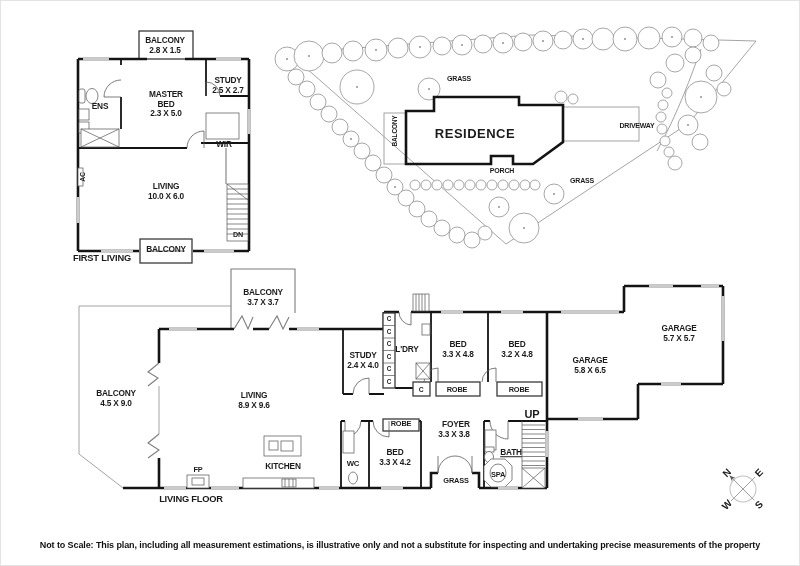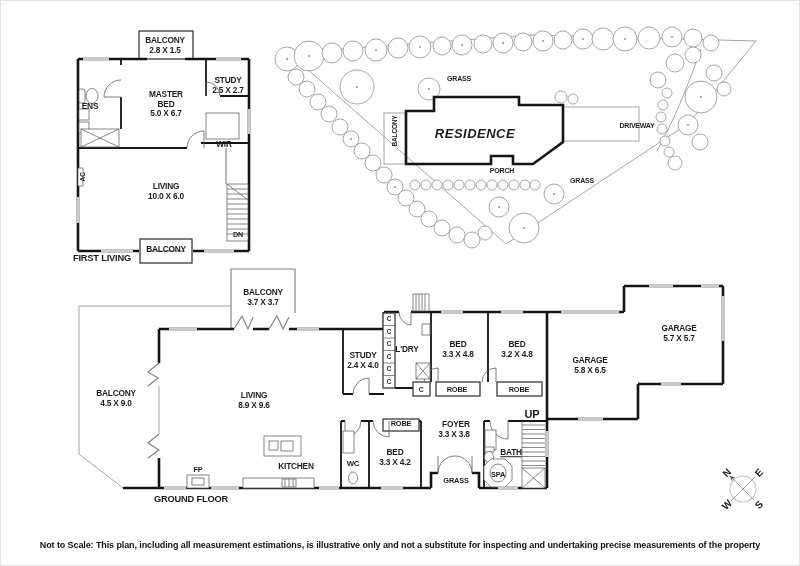--- a/index.html
+++ b/index.html
@@ -245,35 +245,35 @@
   <g transform="translate(742,488) rotate(-45)">
     <circle r="13" fill="none" stroke="#c0c0c0" stroke-width="1"></circle>
     <path d="M0,-19 V16 M-17,0 H17" stroke="#9a9a9a" stroke-width="0.9" fill="none"></path>
     <path d="M0,-19 L-2.5,-13 L0,-15 L2.5,-13 Z" fill="#555"></path>
   </g>
 </svg>
 
 <div id="labels">
       <div class="lbl" style="left: 164px; top: 45px; transform: translate(-50%, -50%);">BALCONY
 2.8 X 1.5</div>
-      <div class="lbl" style="left: 89px; top: 106px; transform: translate(-50%, -50%);">ENS</div>
+      <div class="lbl" style="left: 99px; top: 106px; transform: translate(-50%, -50%);">ENS</div>
       <div class="lbl" style="left: 165px; top: 103px; transform: translate(-50%, -50%);">MASTER
 BED
-5.0 X 6.7</div>
+2.3 X 5.0</div>
       <div class="lbl" style="left: 227px; top: 85px; transform: translate(-50%, -50%);">STUDY
 2.5 X 2.7</div>
       <div class="lbl" style="left: 223px; top: 144px; transform: translate(-50%, -50%);">WIR</div>
       <div class="lbl" style="left: 82px; top: 176px; font-size: 7px; transform: translate(-50%, -50%) rotate(-90deg);">AC</div>
       <div class="lbl" style="left: 165px; top: 191px; transform: translate(-50%, -50%);">LIVING
 10.0 X 6.0</div>
       <div class="lbl" style="left: 237px; top: 234px; font-size: 7.2px; transform: translate(-50%, -50%);">DN</div>
       <div class="lbl" style="left: 165px; top: 249px; transform: translate(-50%, -50%);">BALCONY</div>
       <div class="lbl" style="left: 101px; top: 257px; font-size: 9.3px; transform: translate(-50%, -50%);">FIRST LIVING</div>
       <div class="lbl" style="left: 458px; top: 78px; font-size: 7px; transform: translate(-50%, -50%);">GRASS</div>
-      <div class="lbl" style="left: 474px; top: 133px; font-size: 13px; letter-spacing: 0.5px; transform: translate(-50%, -50%); font-style: italic;">RESIDENCE</div>
+      <div class="lbl" style="left: 474px; top: 133px; font-size: 13px; letter-spacing: 0.5px; transform: translate(-50%, -50%);">RESIDENCE</div>
       <div class="lbl" style="left: 394px; top: 130px; font-size: 6.5px; transform: translate(-50%, -50%) rotate(-90deg);">BALCONY</div>
       <div class="lbl" style="left: 501px; top: 170px; font-size: 7px; transform: translate(-50%, -50%);">PORCH</div>
       <div class="lbl" style="left: 581px; top: 180px; font-size: 7px; transform: translate(-50%, -50%);">GRASS</div>
       <div class="lbl" style="left: 636px; top: 125px; font-size: 7px; transform: translate(-50%, -50%);">DRIVEWAY</div>
       <div class="lbl" style="left: 262px; top: 297px; transform: translate(-50%, -50%);">BALCONY
 3.7 X 3.7</div>
       <div class="lbl" style="left: 115px; top: 398px; transform: translate(-50%, -50%);">BALCONY
 4.5 X 9.0</div>
       <div class="lbl" style="left: 253px; top: 400px; transform: translate(-50%, -50%);">LIVING
 8.9 X 9.6</div>
@@ -300,23 +300,23 @@
       <div class="lbl" style="left: 453px; top: 429px; transform: translate(-50%, -50%); text-align: right;">FOYER
 3.3 X 3.8</div>
       <div class="lbl" style="left: 531px; top: 413px; font-size: 11px; transform: translate(-50%, -50%);">UP</div>
       <div class="lbl" style="left: 400px; top: 423px; font-size: 7.4px; transform: translate(-50%, -50%);">ROBE</div>
       <div class="lbl" style="left: 394px; top: 457px; transform: translate(-50%, -50%);">BED
 3.3 X 4.2</div>
       <div class="lbl" style="left: 352px; top: 463px; font-size: 7.8px; transform: translate(-50%, -50%);">WC</div>
       <div class="lbl" style="left: 510px; top: 452px; transform: translate(-50%, -50%); text-decoration: underline;">BATH</div>
       <div class="lbl" style="left: 497px; top: 474px; font-size: 7.4px; transform: translate(-50%, -50%);">SPA</div>
       <div class="lbl" style="left: 455px; top: 480px; font-size: 7.4px; transform: translate(-50%, -50%);">GRASS</div>
-      <div class="lbl" style="left: 295px; top: 466px; transform: translate(-50%, -50%);">KITCHEN</div>
+      <div class="lbl" style="left: 282px; top: 466px; transform: translate(-50%, -50%);">KITCHEN</div>
       <div class="lbl" style="left: 197px; top: 469px; font-size: 7.4px; transform: translate(-50%, -50%);">FP</div>
-      <div class="lbl" style="left: 190px; top: 498px; font-size: 9.3px; transform: translate(-50%, -50%);">GROUND FLOOR</div>
+      <div class="lbl" style="left: 190px; top: 498px; font-size: 9.3px; transform: translate(-50%, -50%);">LIVING FLOOR</div>
       <div class="lbl" style="left: 726px; top: 472px; font-size: 10px; transform: translate(-50%, -50%) rotate(-45deg);">N</div>
       <div class="lbl" style="left: 758px; top: 472px; font-size: 10px; transform: translate(-50%, -50%) rotate(-45deg);">E</div>
       <div class="lbl" style="left: 758px; top: 504px; font-size: 10px; transform: translate(-50%, -50%) rotate(-45deg);">S</div>
       <div class="lbl" style="left: 726px; top: 504px; font-size: 10px; transform: translate(-50%, -50%) rotate(-45deg);">W</div>
     </div>
 
 <div class="disclaimer">Not to Scale: This plan, including all measurement estimations, is illustrative only and not a substitute for inspecting and undertaking precise measurements of the property</div>
 
 </div>
 

